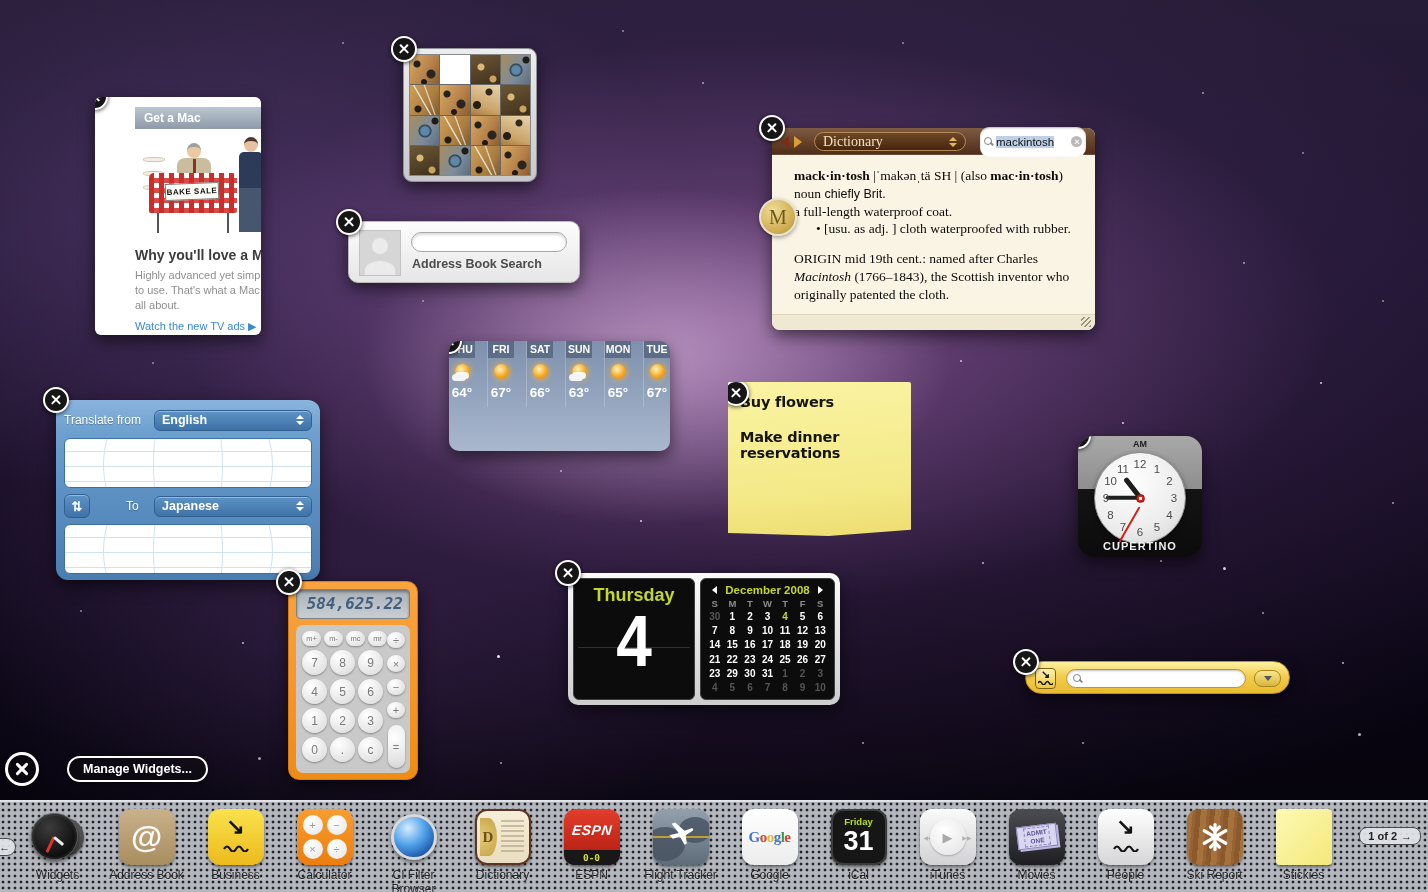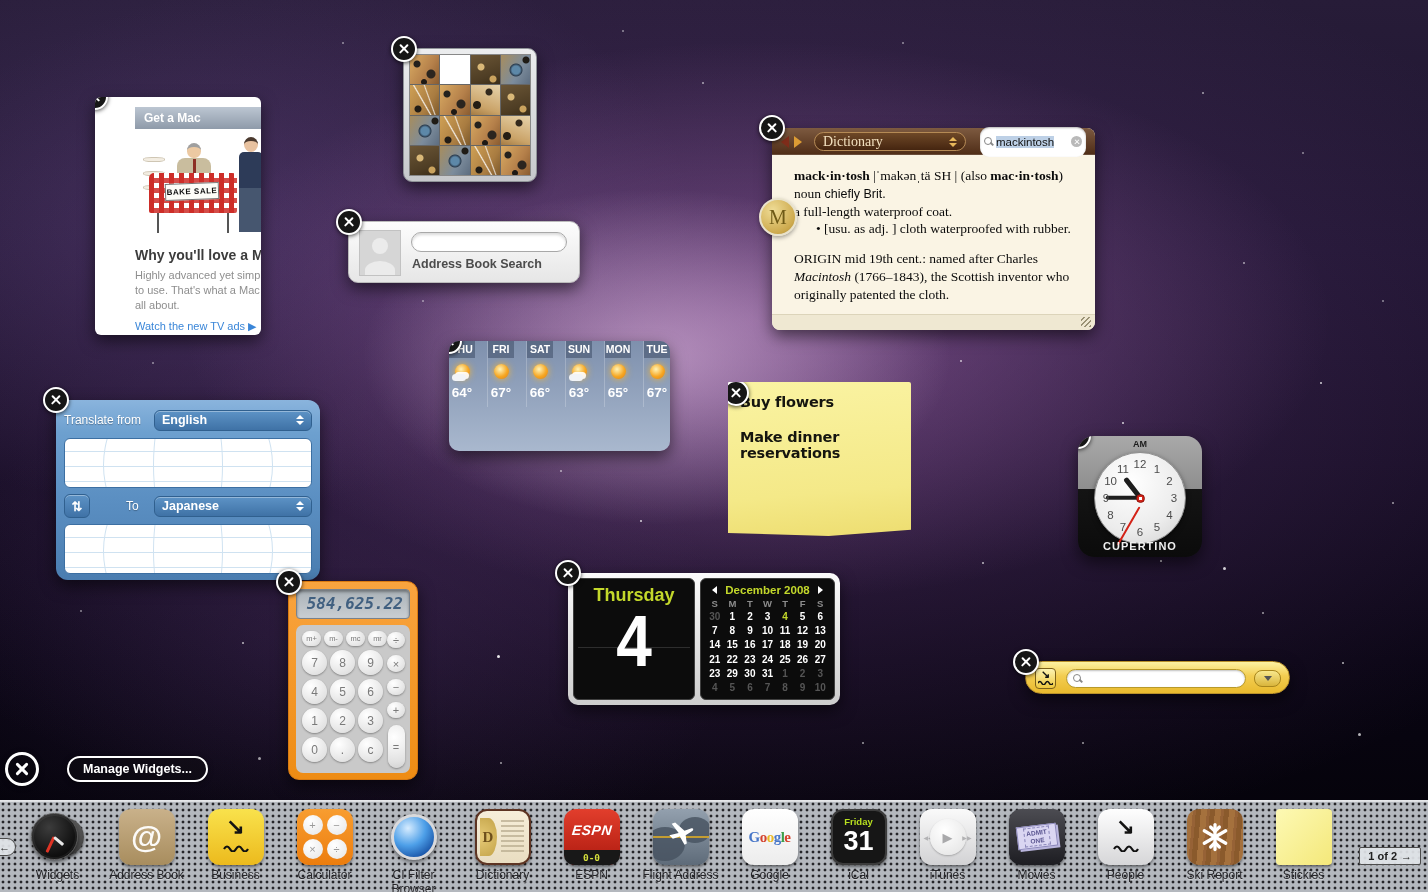--- a/index.html
+++ b/index.html
@@ -277,21 +277,21 @@
 
   
   .dock{ position:absolute; left:0; right:0; bottom:0; height:92px; background-color:#b4b8be;
     background-image:radial-gradient(circle at 3px 3px,#26262a 1.25px,transparent 1.7px);
     background-size:6px 6px; border-top:1px solid #e4e6e9; box-shadow:inset 0 1px 0 rgba(255,255,255,.55); }
   .dock-row{ display:flex; padding-left:13px; height:100%; }
   .dock-item{ width:89px; text-align:center; }
   .di{ width:56px; height:56px; margin:8px auto 3px; border-radius:12px; position:relative;
     box-shadow:0 2px 3px rgba(0,0,0,.45); }
   .dock-label{ font-size:12px; color:#26262a; text-shadow:0 1px 0 rgba(255,255,255,.35); }
-  .page-pill{ position:absolute; right:7px; bottom:27px; height:18px; padding:0 8px; border-radius:2px;
+  .page-pill{ position:absolute; right:7px; bottom:47px; height:18px; padding:0 8px; border-radius:8px;
     background:rgba(225,228,232,.92); border:1px solid #4c4c4c; display:flex; align-items:center; gap:4px;
     font-size:11px; font-weight:bold; color:#222; }
   .prev-pill{ position:absolute; left:-16px; bottom:36px; width:32px; height:18px; border-radius:9px;
     background:rgba(225,228,232,.92); border:1px solid #4c4c4c; display:flex; align-items:center;
     justify-content:flex-end; padding-right:5px; font-size:11px; font-weight:bold; color:#222; }
 
   
   .di-widgets{ box-shadow:none; }
   .di-widgets .gear{ position:absolute; right:2px; top:9px; width:38px; height:38px; border-radius:50%;
     background:radial-gradient(circle at 40% 35%,#7b7b7b,#4a4a4a 70%,#333); box-shadow:0 2px 3px rgba(0,0,0,.5); }
@@ -758,21 +758,21 @@
           <div class="dock-label">ESPN</div>
         </div>
         <div class="dock-item">
           <div class="di di-flight">
             <div class="land"></div>
             <div class="yline"></div>
             <svg width="28" height="28" viewBox="0 0 24 24">
               <path d="M2 14 L10 12 L4 4 L7 3 L15 10 L21 8 C22.5 7.6 23 9 22 10 L16 14 L17 21 L15 22 L11 15 L5 17 Z" fill="#fff"></path>
             </svg>
           </div>
-          <div class="dock-label">Flight Address</div>
+          <div class="dock-label">Flight Tracker</div>
         </div>
         <div class="dock-item">
           <div class="di di-google">
             <div class="gtxt"><span style="color:#4776c8">G</span><span style="color:#d4432e">o</span><span style="color:#eab926">o</span><span style="color:#4776c8">g</span><span style="color:#3d9e4a">l</span><span style="color:#d4432e">e</span></div>
           </div>
           <div class="dock-label">Google</div>
         </div>
         <div class="dock-item">
           <div class="di di-ical">
             <div class="iwd">Friday</div>

